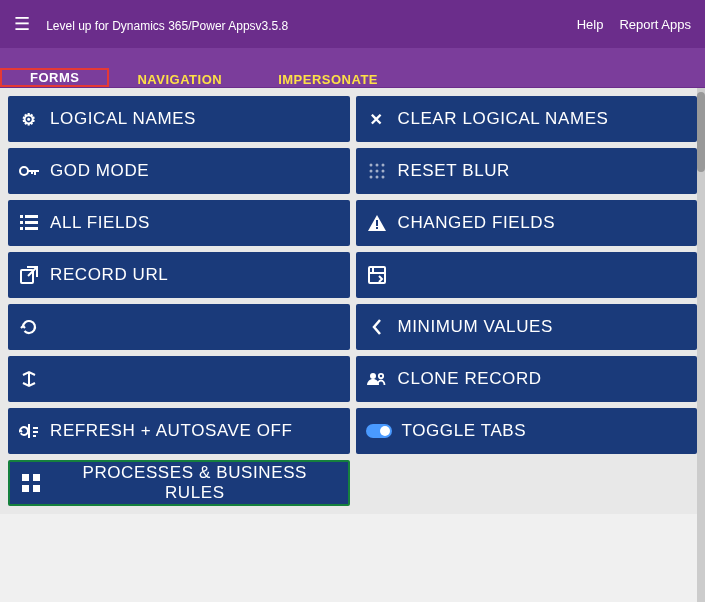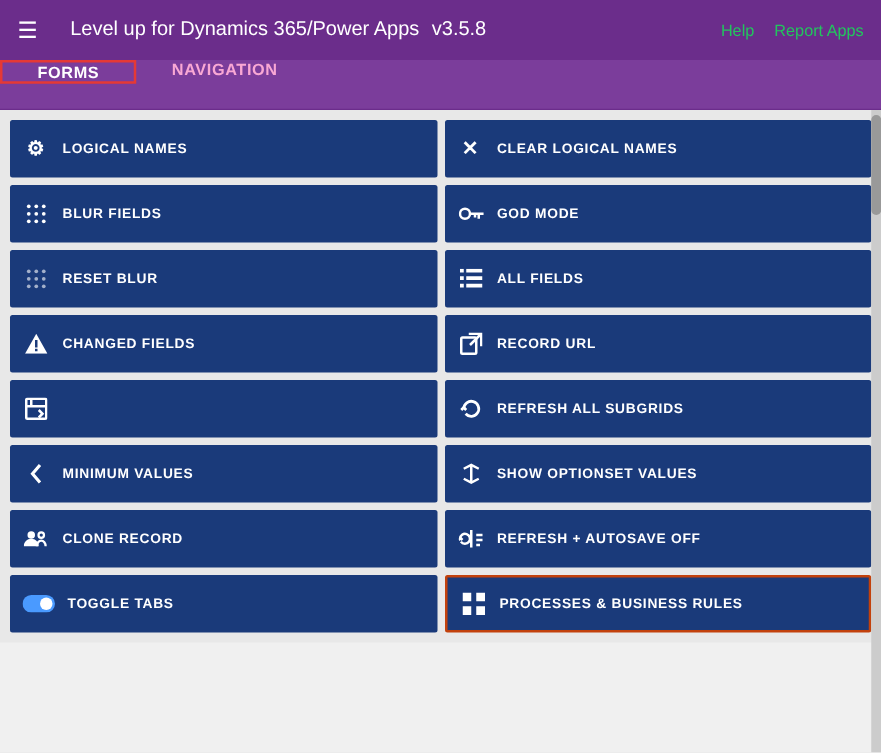--- a/index.html
+++ b/index.html
@@ -25,39 +25,38 @@
       font-size: 18px;
       cursor: pointer;
     }
     .header-title {
       color: white;
       font-size: 15px;
       font-weight: 500;
       flex: 1;
     }
     .header-title span {
-      font-size: 16px;
-      margin-left: 10px;
+      font-size: 12px;
     }
     .header-help, .header-report {
-      color: #22c55e;
+      color: #ffffff;
       font-size: 13px;
       cursor: pointer;
     }
 
     
     .nav-tabs {
       background: #7b3d9b;
       display: flex;
       height: 40px;
-      align-items: flex-start;
+      align-items: flex-end;
       border-bottom: 1px solid #6b2d8b;
     }
     .nav-tab {
-      color: #f9a8d4;
+      color: #fde047;
       font-size: 13px;
       font-weight: 600;
       padding: 0 28px;
       display: flex;
       align-items: center;
       cursor: pointer;
       letter-spacing: 0.5px;
       border: none;
       background: transparent;
     }
@@ -87,35 +86,35 @@
       gap: 10px;
       cursor: pointer;
       font-size: 12px;
       font-weight: 700;
       letter-spacing: 0.8px;
       text-transform: uppercase;
       border-radius: 2px;
       transition: background 0.15s;
     }
     .btn-item.highlighted {
-      border: 2px solid #c2410c;
+      border: 2px solid #15803d;
     }
 
     .btn-icon {
       font-size: 16px;
       min-width: 22px;
       display: flex;
       align-items: center;
       justify-content: center;
       color: white;
     }
 
     .btn-label {
-      font-size: 11px;
-      font-weight: 700;
+      font-size: 17px;
+      font-weight: 400;
       letter-spacing: 0.6px;
     }
 
     
     .scroll-hint {
       position: absolute;
       right: 0;
       top: 88px;
       width: 8px;
       height: 514px;
@@ -140,49 +139,34 @@
     <span class="header-title">
       <span>Level up for Dynamics 365/Power Apps</span><span>v3.5.8</span>
     </span>
     <span class="header-help">Help</span>
     <span class="header-report">Report Apps</span>
   </div>
 
   <div class="nav-tabs">
     <button class="nav-tab active">FORMS</button>
     <button class="nav-tab">NAVIGATION</button>
+    <button class="nav-tab">IMPERSONATE</button>
   </div>
 
   <div class="buttons-grid">
 
     <button class="btn-item">
       <span class="btn-icon">⚙</span>
       <span class="btn-label">LOGICAL NAMES</span>
     </button>
     <button class="btn-item">
       <span class="btn-icon">✕</span>
       <span class="btn-label">CLEAR LOGICAL NAMES</span>
     </button>
 
-    <button class="btn-item">
-      <span class="btn-icon">
-        <svg width="18" height="18" viewBox="0 0 18 18" fill="white">
-          <circle cx="3" cy="3" r="1.5"></circle>
-            <circle cx="9" cy="3" r="1.5"></circle>
-            <circle cx="15" cy="3" r="1.5"></circle>
-          <circle cx="3" cy="9" r="1.5"></circle>
-            <circle cx="9" cy="9" r="1.5"></circle>
-            <circle cx="15" cy="9" r="1.5"></circle>
-          <circle cx="3" cy="15" r="1.5"></circle>
-            <circle cx="9" cy="15" r="1.5"></circle>
-            <circle cx="15" cy="15" r="1.5"></circle>
-        </svg>
-      </span>
-      <span class="btn-label">BLUR FIELDS</span>
-    </button>
     <button class="btn-item">
       <span class="btn-icon">
         <svg width="20" height="14" viewBox="0 0 20 14" fill="none" stroke="white" stroke-width="2">
           <circle cx="5" cy="7" r="4"></circle>
           <line x1="9" y1="7" x2="20" y2="7"></line>
           <line x1="16" y1="7" x2="16" y2="11"></line>
           <line x1="13" y1="7" x2="13" y2="10"></line>
         </svg>
       </span>
       <span class="btn-label">GOD MODE</span>
@@ -250,40 +234,38 @@
       </span>
     </button>
 
     <button class="btn-item">
       <span class="btn-icon">
         <svg width="18" height="18" viewBox="0 0 18 18" fill="none" stroke="white" stroke-width="2.2">
           <path d="M3 9a6 6 0 1 1 1.5 4"></path>
           <polyline points="1,10 3,8 5,10"></polyline>
         </svg>
       </span>
-      <span class="btn-label">REFRESH ALL SUBGRIDS</span>
     </button>
     <button class="btn-item">
       <span class="btn-icon">
         <svg width="10" height="18" viewBox="0 0 10 18" fill="none" stroke="white" stroke-width="2.5">
           <polyline points="8,2 2,9 8,16"></polyline>
         </svg>
       </span>
       <span class="btn-label">MINIMUM VALUES</span>
     </button>
 
     <button class="btn-item">
       <span class="btn-icon">
         <svg width="18" height="18" viewBox="0 0 18 18" fill="none" stroke="white" stroke-width="2">
           <polyline points="3,5 9,2 15,5"></polyline>
           <polyline points="3,13 9,16 15,13"></polyline>
           <line x1="9" y1="2" x2="9" y2="16"></line>
         </svg>
       </span>
-      <span class="btn-label">SHOW OPTIONSET VALUES</span>
     </button>
     <button class="btn-item">
       <span class="btn-icon">
         <svg width="20" height="16" viewBox="0 0 20 16" fill="white">
           <circle cx="6" cy="5" r="3"></circle>
           <path d="M0 14c0-3.3 2.7-6 6-6s6 2.7 6 6"></path>
           <circle cx="14" cy="5" r="2.2" fill="none" stroke="white" stroke-width="1.8"></circle>
           <path d="M10.5 14c0-2.5 1.6-4.5 3.5-4.5s3.5 2 3.5 4.5" fill="none" stroke="white" stroke-width="1.8"></path>
         </svg>
       </span>

